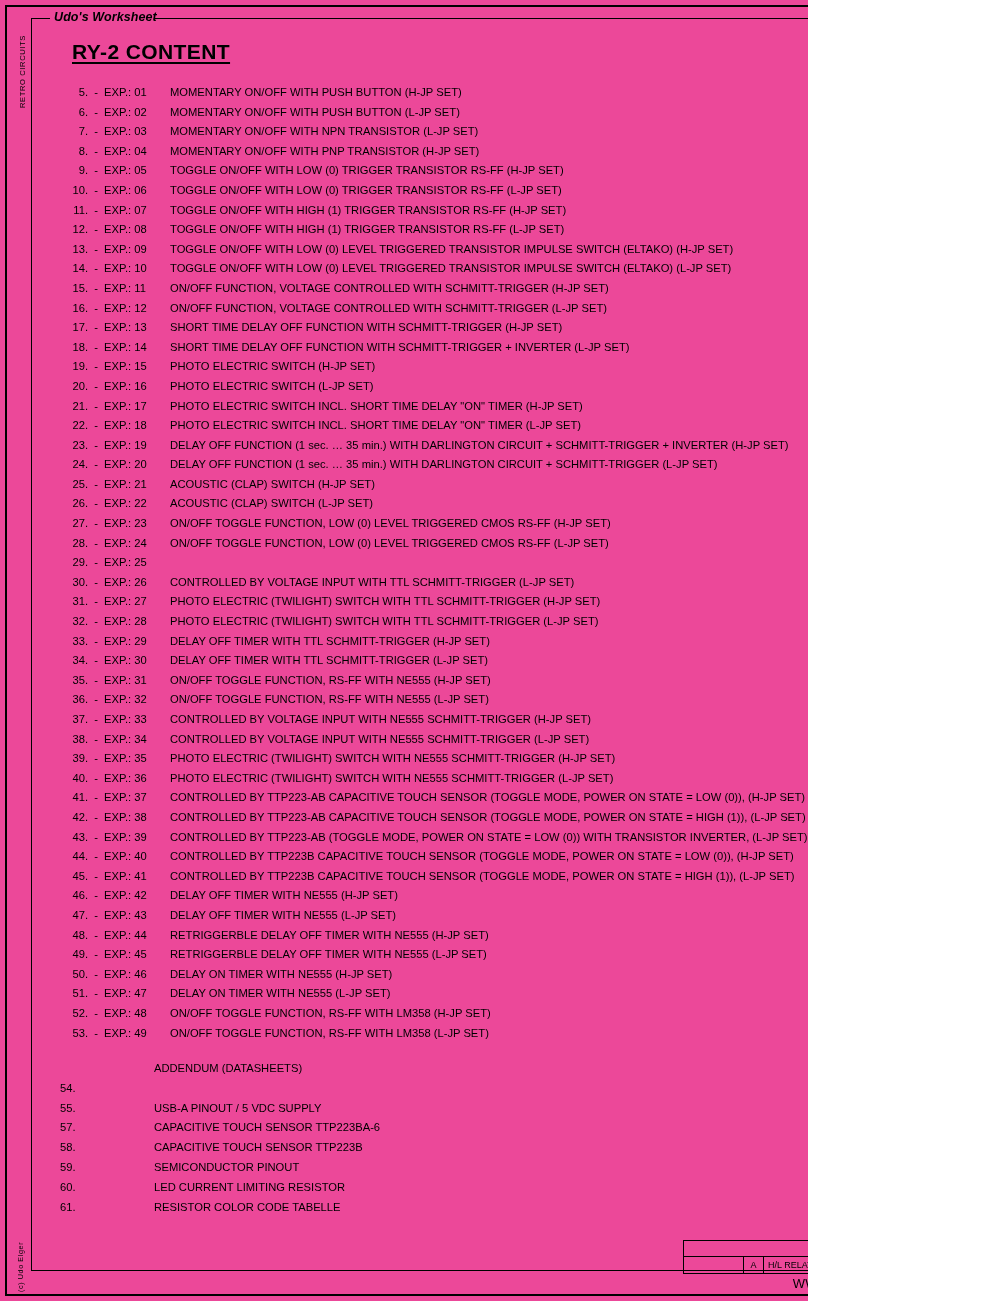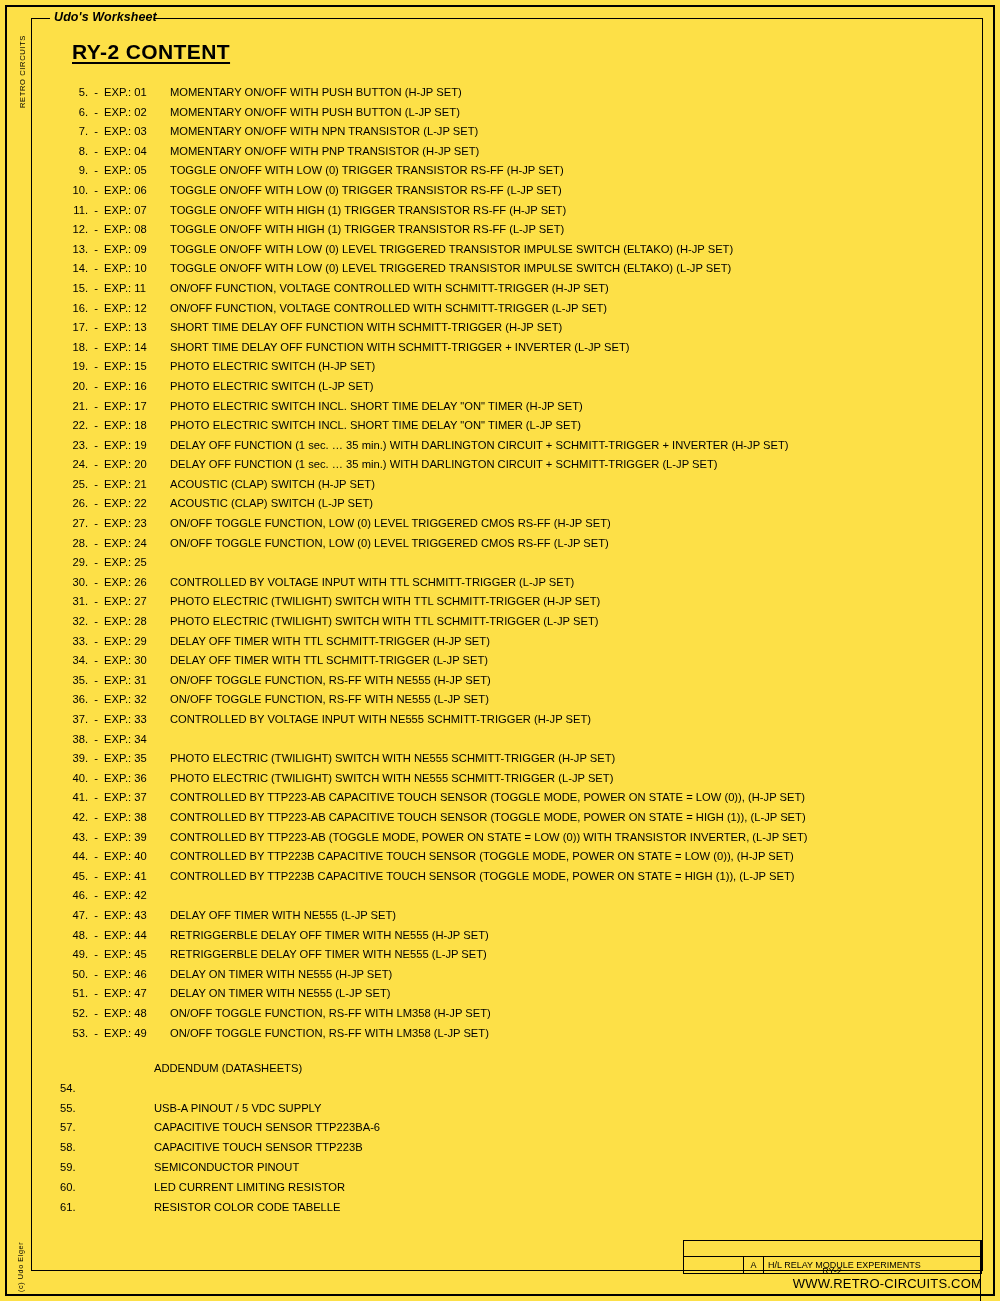--- a/index.html
+++ b/index.html
@@ -6,24 +6,24 @@
     margin: 0;
     padding: 0;
     background: #ffffff;
   }
   body {
     font-family: "Liberation Sans", sans-serif;
     color: #000000;
   }
   #page {
     position: relative;
-    width: 1000px;
+    width: 808px;
     height: 1301px;
     overflow: hidden;
-    background: #fde047;
+    background: #ec4899;
   }
 
   
   .outer-frame {
     position: absolute;
     left: 5px;
     top: 5px;
     width: 990px;
     height: 1291px;
     border: 2px solid #000;
@@ -435,20 +435,21 @@
       <div class="list-row">
         <span class="col-num">37.</span>
         <span class="col-dash">-</span>
         <span class="col-exp">EXP.: 33</span>
         <span class="col-desc">CONTROLLED BY VOLTAGE INPUT WITH NE555 SCHMITT-TRIGGER (H-JP SET)</span>
       </div>
       <div class="list-row">
         <span class="col-num">38.</span>
         <span class="col-dash">-</span>
         <span class="col-exp">EXP.: 34</span>
+        <span class="col-desc">CONTROLLED BY VOLTAGE INPUT WITH NE555 SCHMITT-TRIGGER (L-JP SET)</span>
       </div>
       <div class="list-row">
         <span class="col-num">39.</span>
         <span class="col-dash">-</span>
         <span class="col-exp">EXP.: 35</span>
         <span class="col-desc">PHOTO ELECTRIC (TWILIGHT) SWITCH WITH NE555 SCHMITT-TRIGGER (H-JP SET)</span>
       </div>
       <div class="list-row">
         <span class="col-num">40.</span>
         <span class="col-dash">-</span>
@@ -482,20 +483,21 @@
       <div class="list-row">
         <span class="col-num">45.</span>
         <span class="col-dash">-</span>
         <span class="col-exp">EXP.: 41</span>
         <span class="col-desc">CONTROLLED BY TTP223B CAPACITIVE TOUCH SENSOR (TOGGLE MODE, POWER ON STATE = HIGH (1)), (L-JP SET)</span>
       </div>
       <div class="list-row">
         <span class="col-num">46.</span>
         <span class="col-dash">-</span>
         <span class="col-exp">EXP.: 42</span>
+        <span class="col-desc">DELAY OFF TIMER WITH NE555 (H-JP SET)</span>
       </div>
       <div class="list-row">
         <span class="col-num">47.</span>
         <span class="col-dash">-</span>
         <span class="col-exp">EXP.: 43</span>
         <span class="col-desc">DELAY OFF TIMER WITH NE555 (L-JP SET)</span>
       </div>
       <div class="list-row">
         <span class="col-num">48.</span>
         <span class="col-dash">-</span>

